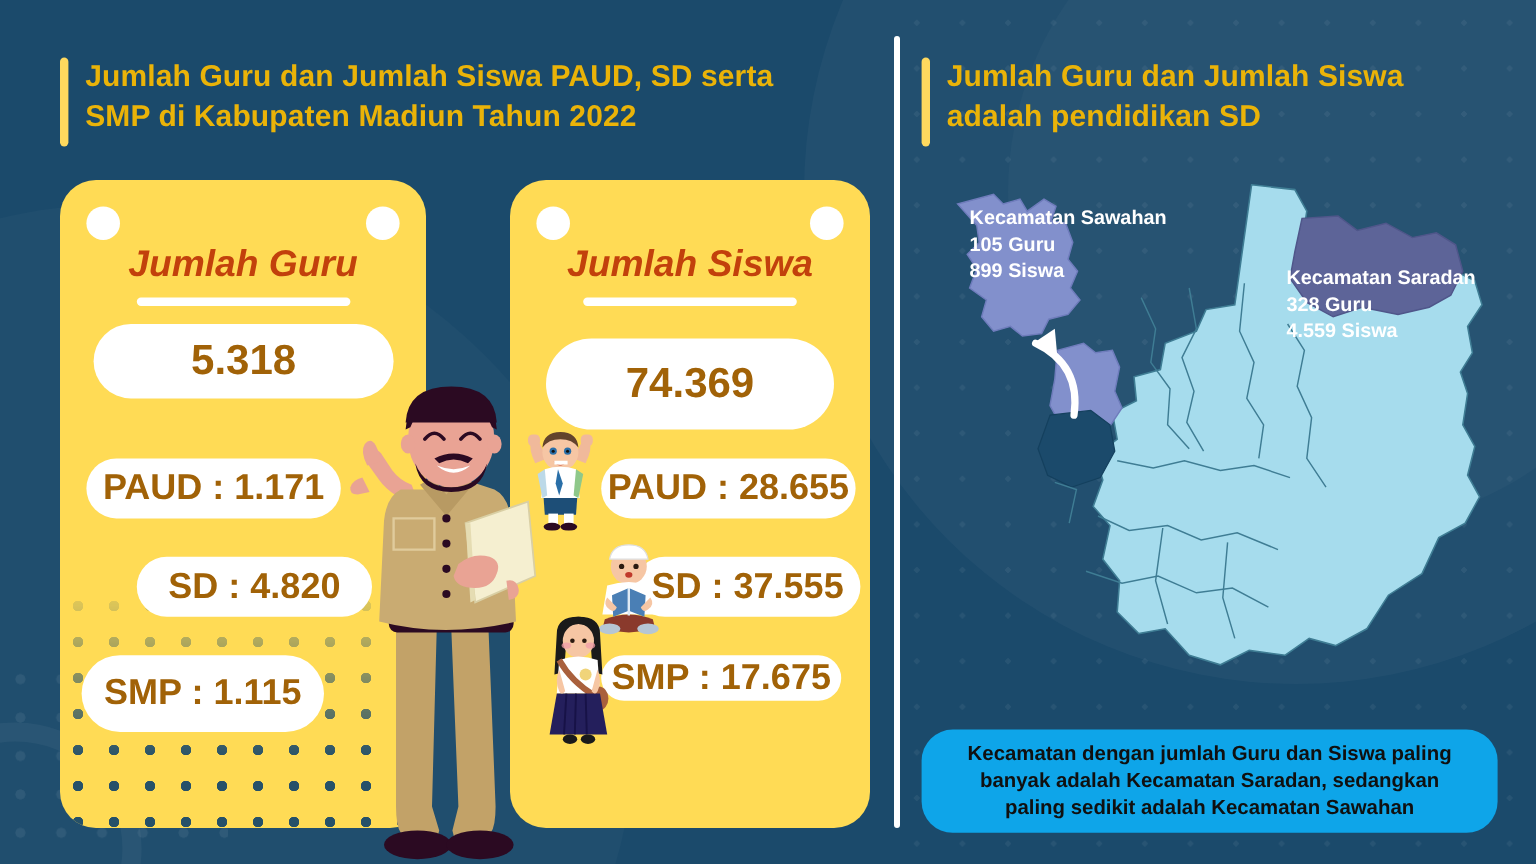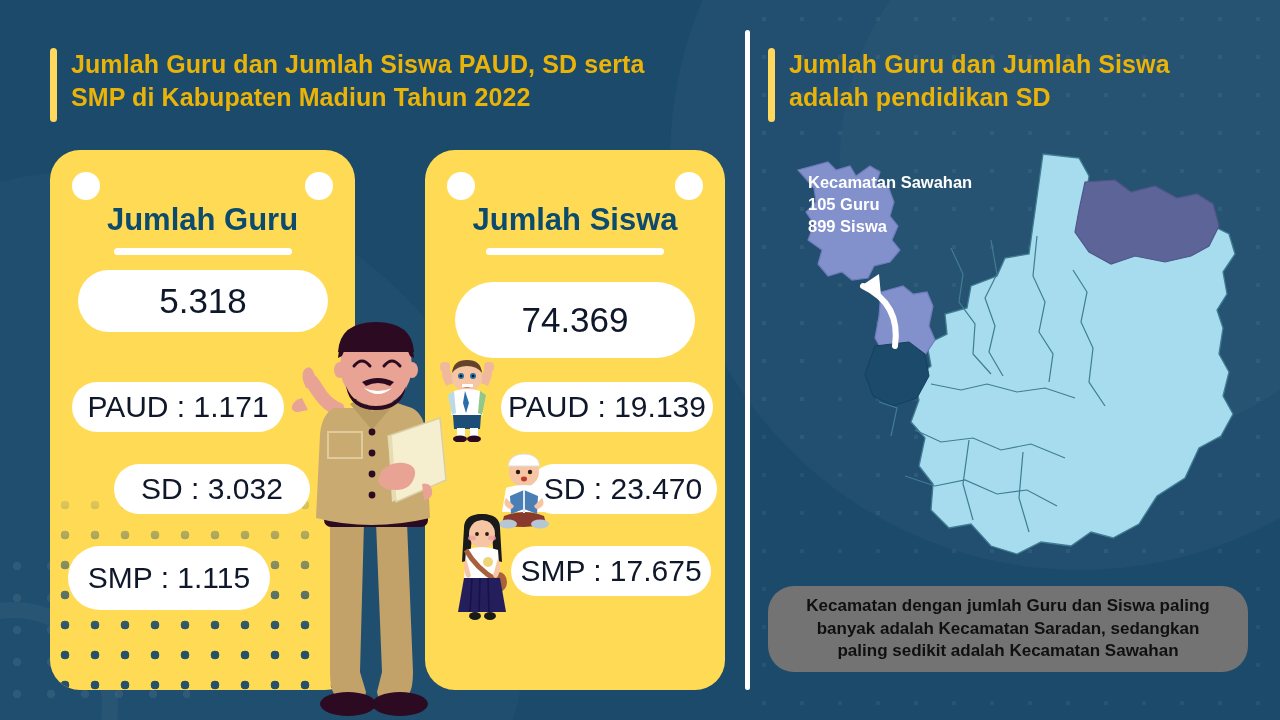--- a/index.html
+++ b/index.html
@@ -66,53 +66,53 @@
     position:absolute; left:0; bottom:0; width:100%; height:230px;
     background-image:radial-gradient(circle, #1b4a6b 4.2px, transparent 4.6px);
     background-size:30px 30px; opacity:.95;
     -webkit-mask-image:linear-gradient(to top, #000 25%, transparent 92%);
             mask-image:linear-gradient(to top, #000 25%, transparent 92%);
   }
   .hole{ position:absolute; width:28px; height:28px; border-radius:50%; background:#ffffff; top:22px; }
   .hole.l{ left:22px; }
   .hole.r{ right:22px; }
   .card h2{
-    position:relative; text-align:center; color:#0c4a6e; font-weight:bold;
-    font-size:31px; margin-top:52px;
+    position:relative; text-align:center; color:#c2410c; font-weight:bold;
+    font-size:31px; margin-top:52px;font-style:italic;
   }
   .card .rule{
     position:relative; margin:10px auto 0; width:178px; height:7px;
     border-radius:5px; background:#ffffff;
   }
   .pill{
     position:absolute; background:#ffffff; border-radius:42px;
     display:flex; align-items:center; justify-content:center;
-    color:#0f172a; font-weight:normal; white-space:nowrap;
+    color:#a16207; font-weight:bold; white-space:nowrap;
   }
   .pill.big{ font-size:35px; }
   .pill.small{ font-size:30px; }
 
   #card-guru{ left:50px; top:150px; width:305px; height:540px; }
   #card-siswa{ left:425px; top:150px; width:300px; height:540px; }
 
   
   .art{ position:absolute; }
 
   
   #map-wrap{ position:absolute; left:755px; top:140px; width:520px; height:440px; }
   #map-wrap svg{ width:100%; height:100%; display:block; }
 
   .maplabel{ position:absolute; color:#ffffff; font-weight:bold; font-size:16.5px; line-height:1.33; white-space:pre-line; }
   #label-sawahan{ left:808px; top:172px; }
   #label-saradan{ left:1072px; top:222px; }
 
   
   #note{
-    position:absolute; left:768px; top:586px; width:480px; height:86px;
-    background:#737373; border-radius:26px;
+    position:absolute; left:768px; top:608px; width:480px; height:86px;
+    background:#0ea5e9; border-radius:26px;
     display:flex; align-items:center; justify-content:center; text-align:center;
     color:#101010; font-weight:bold; font-size:17px; line-height:1.35; padding:0 18px;
     white-space:pre-line;
   }
 </style>
 </head>
 <body>
 
 <div class="stage">
 
@@ -139,33 +139,33 @@
   </div>
 
   <div class="card" id="card-guru">
     <div class="dots"></div>
     <div class="hole l"></div>
     <div class="hole r"></div>
     <h2>Jumlah Guru</h2>
     <div class="rule"></div>
     <div class="pill big" style="left:28px; top:120px; width:250px; height:62px;">5.318</div>
     <div class="pill small" style="left:22px; top:232px; width:212px; height:50px;">PAUD : 1.171</div>
-    <div class="pill small" style="left:64px; top:314px; width:196px; height:50px;">SD : 3.032</div>
+    <div class="pill small" style="left:64px; top:314px; width:196px; height:50px;">SD : 4.820</div>
     <div class="pill small" style="left:18px; top:396px; width:202px; height:64px;">SMP : 1.115</div>
   </div>
 
   <div class="card" id="card-siswa">
     <div class="hole l"></div>
     <div class="hole r"></div>
     <h2>Jumlah Siswa</h2>
     <div class="rule"></div>
     <div class="pill big" style="left:30px; top:132px; width:240px; height:76px;">74.369</div>
-    <div class="pill small" style="left:76px; top:232px; width:212px; height:50px;">PAUD : 19.139</div>
-    <div class="pill small" style="left:104px; top:314px; width:188px; height:50px;">SD : 23.470</div>
-    <div class="pill small" style="left:86px; top:396px; width:200px; height:50px;">SMP : 17.675</div>
+    <div class="pill small" style="left:76px; top:232px; width:212px; height:50px;">PAUD : 28.655</div>
+    <div class="pill small" style="left:104px; top:314px; width:188px; height:50px;">SD : 37.555</div>
+    <div class="pill small" style="left:76px; top:396px; width:200px; height:38px;">SMP : 17.675</div>
   </div>
 
   <div class="art" style="left:272px; top:312px; width:210px; height:408px;">
     <svg viewBox="0 0 210 408" width="210" height="408">
 
       <path d="M78 110 q-24 -8 -34 -22 l-10 -14 q-4 -7 3 -10 q6 -3 10 4 l8 12 q6 8 16 12 z" fill="#e9a394"></path>
       <path d="M34 76 q-6 -12 -2 -18 q5 -6 9 1 l6 13 z" fill="#e9a394"></path>
       <path d="M30 86 q-8 2 -10 8 q-1 6 6 6 l10 -2 z" fill="#e9a394"></path>
 
       <path d="M58 210 l0 150 q0 16 4 22 l0 6 h30 l2 -8 l-6 -20 l4 -150 z" fill="#c2a268"></path>
@@ -314,18 +314,21 @@
       <g fill="none">
         <path d="M140 206 q6 -42 -32 -60" stroke="#ffffff" stroke-width="6" stroke-linecap="round"></path>
         <path d="M124 134 l-18 12 l20 10 z" fill="#ffffff"></path>
       </g>
     </svg>
   </div>
 
   <div class="maplabel" id="label-sawahan">Kecamatan Sawahan
 105 Guru
 899 Siswa</div>
+  <div class="maplabel" id="label-saradan">Kecamatan Saradan
+328 Guru
+4.559 Siswa</div>
 
   <div id="note">Kecamatan dengan jumlah Guru dan Siswa paling
 banyak adalah Kecamatan Saradan, sedangkan
 paling sedikit adalah Kecamatan Sawahan</div>
 
 </div>
 
 </body></html>

